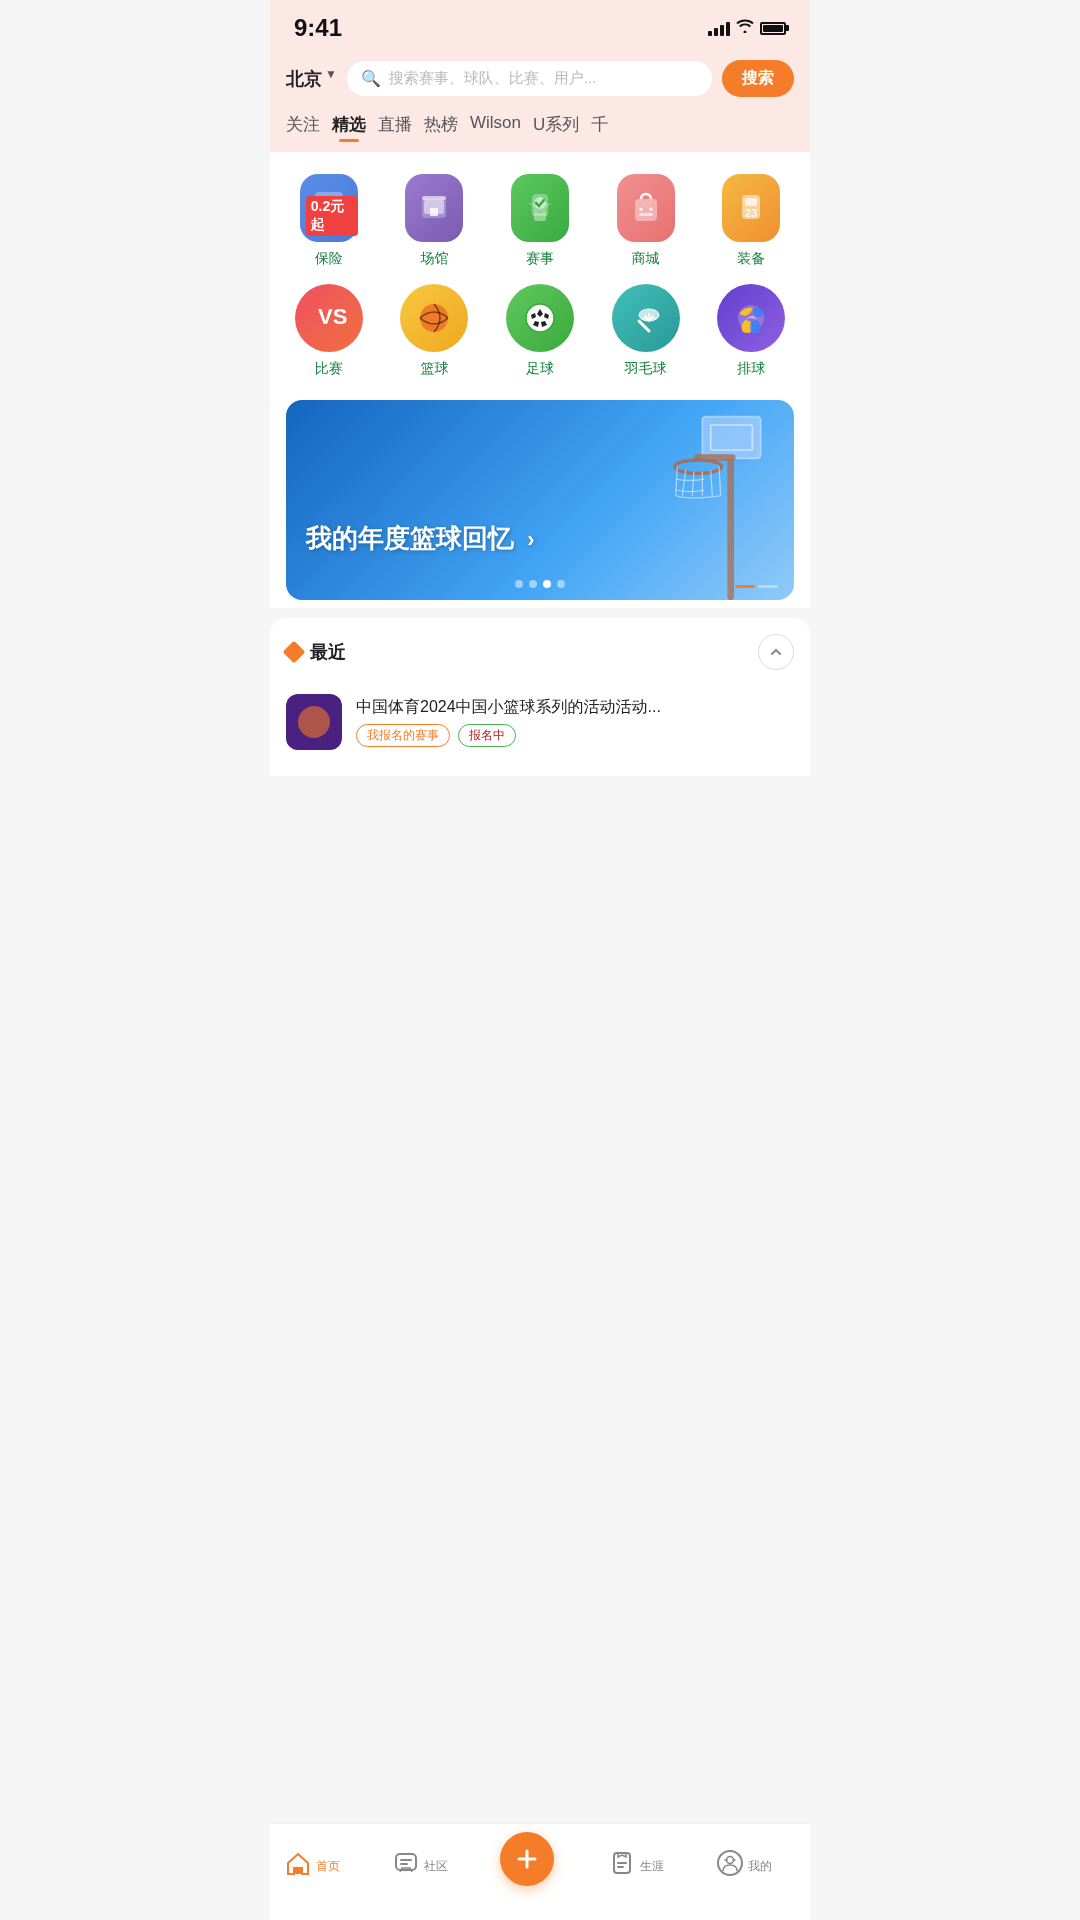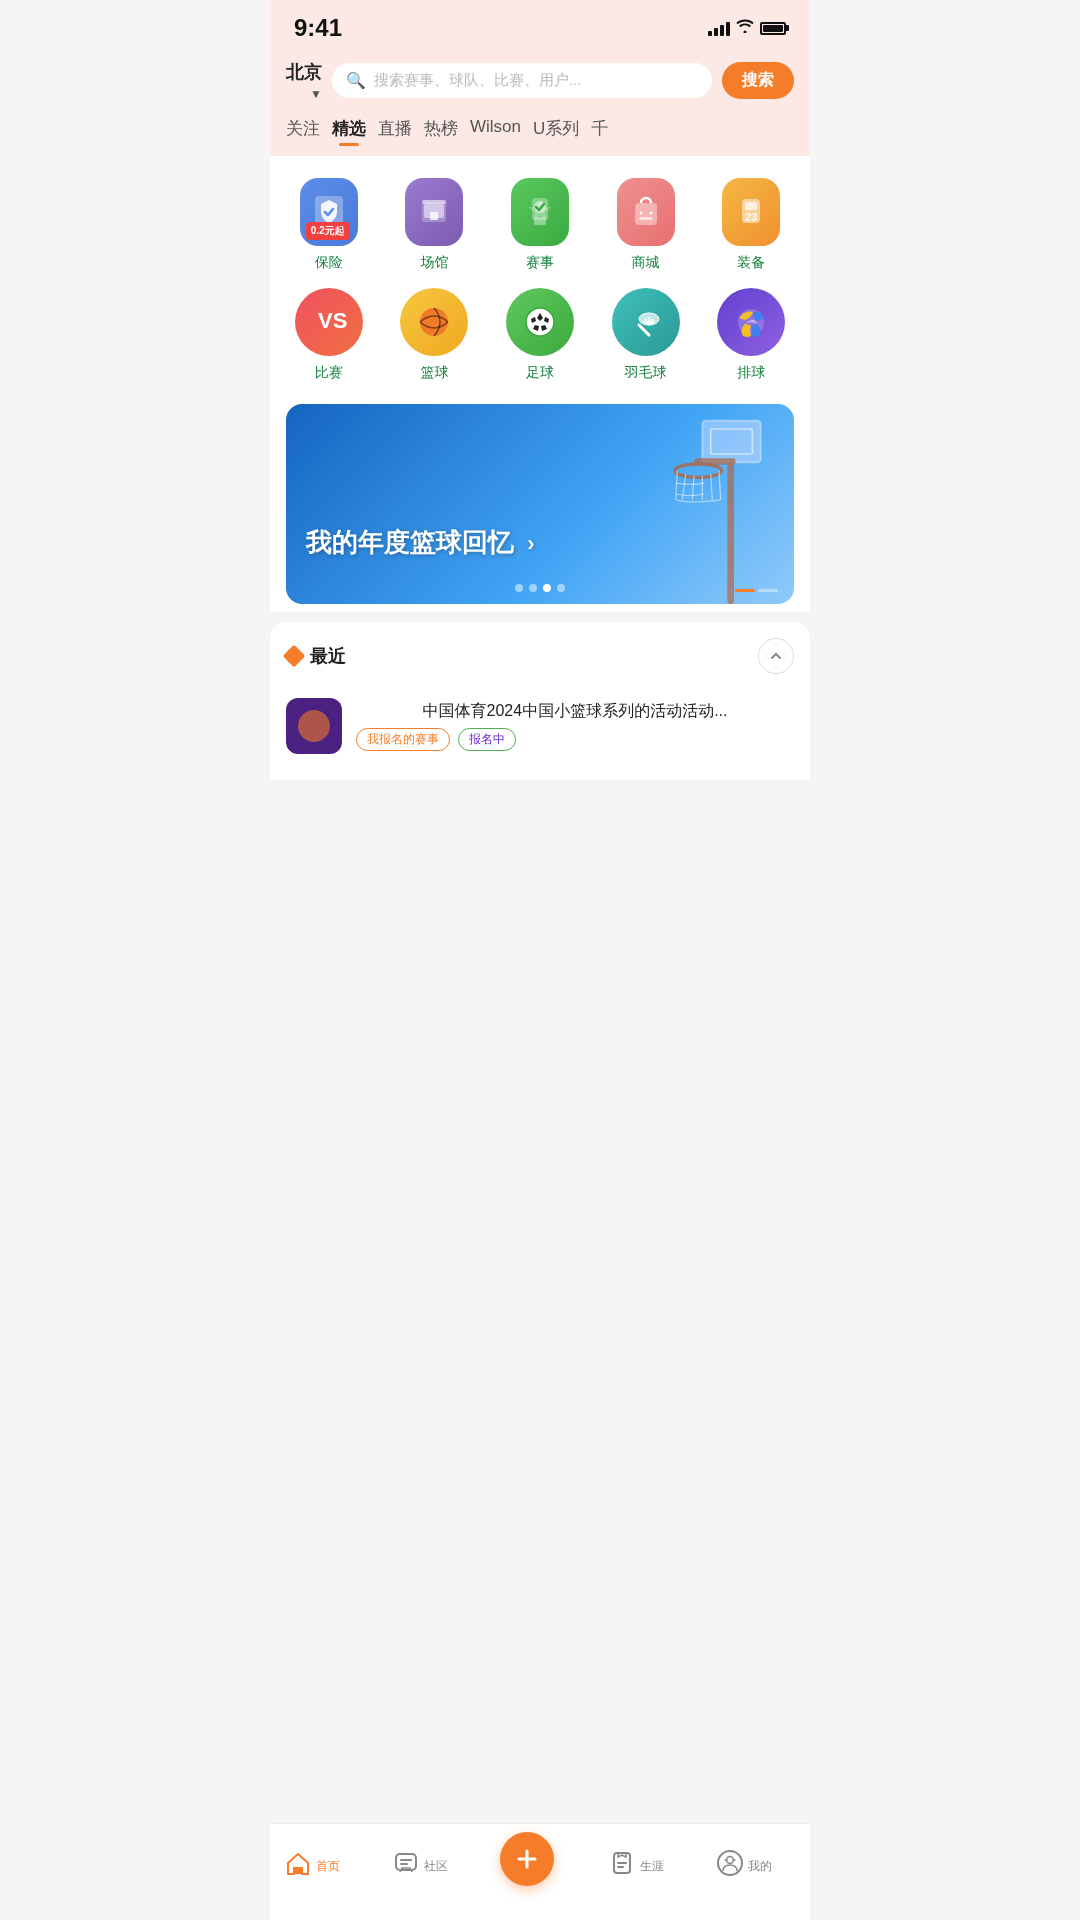--- a/index.html
+++ b/index.html
@@ -81,27 +81,26 @@
     
     .header {
       background: #fce8e4;
       padding: 8px 16px 16px;
       display: flex;
       align-items: center;
       gap: 10px;
     }
     .location-btn {
       display: flex;
-      align-items: flex-end;
+      align-items: flex-start;
       gap: 3px;
       font-size: 18px;
       font-weight: 600;
       color: #222;
       white-space: nowrap;
-      flex-direction: column;
     }
     .location-btn .chevron {
       font-size: 12px;
       color: #555;
     }
     .search-bar {
       flex: 1;
       background: white;
       border-radius: 30px;
       display: flex;
@@ -207,21 +206,21 @@
     .icon-label {
       font-size: 14px;
       color: #15803d;
     }
     .badge {
       position: absolute;
       bottom: 6px;
       left: 6px;
       background: #f04040;
       color: white;
-      font-size: 10px;
+      font-size: 14px;
       padding: 2px 5px;
       border-radius: 4px;
       font-weight: 600;
     }
 
     
     .banner {
       margin: 8px 16px 0;
       border-radius: 16px;
       overflow: hidden;
@@ -351,37 +350,36 @@
       flex-shrink: 0;
     }
     .recent-info {
       flex: 1;
     }
     .recent-name {
       font-size: 16px;
       color: #222;
       font-weight: 500;
       margin-bottom: 6px;
-      text-align: center;
     }
     .recent-tags {
       display: flex;
       gap: 8px;
     }
     .tag {
       font-size: 12px;
       padding: 2px 10px;
       border-radius: 20px;
     }
     .tag-orange {
       color: #f57c28;
       border: 1px solid #f57c28;
     }
     .tag-green {
-      color: #6d28d9;
+      color: #b91c1c;
       border: 1px solid #4caf50;
     }
 
     
     .bottom-nav {
       position: fixed;
       bottom: 0;
       left: 50%;
       transform: translateX(-50%);
       width: 540px;

